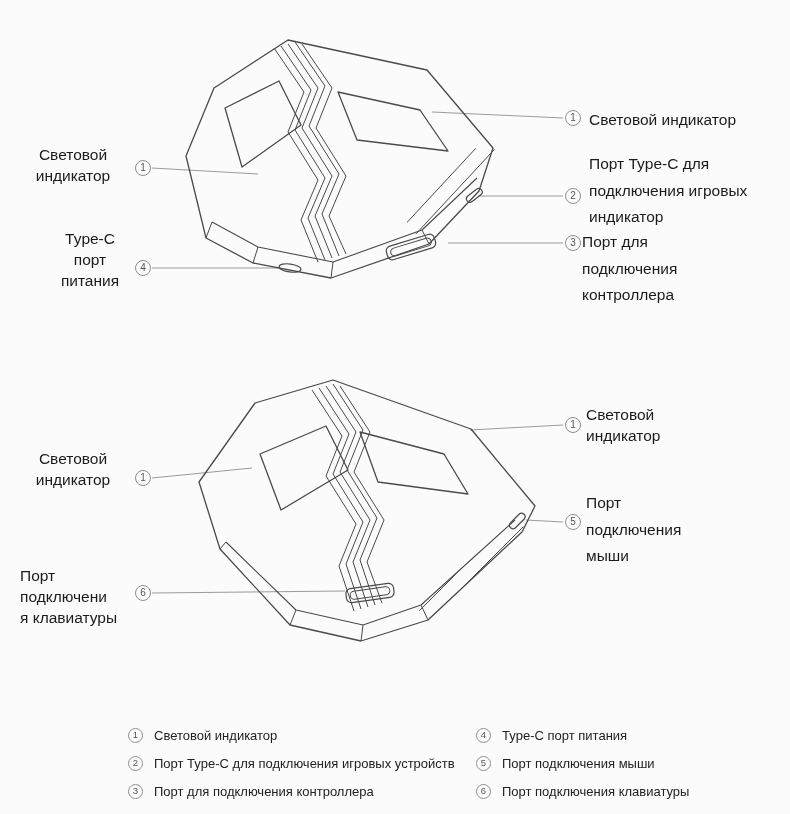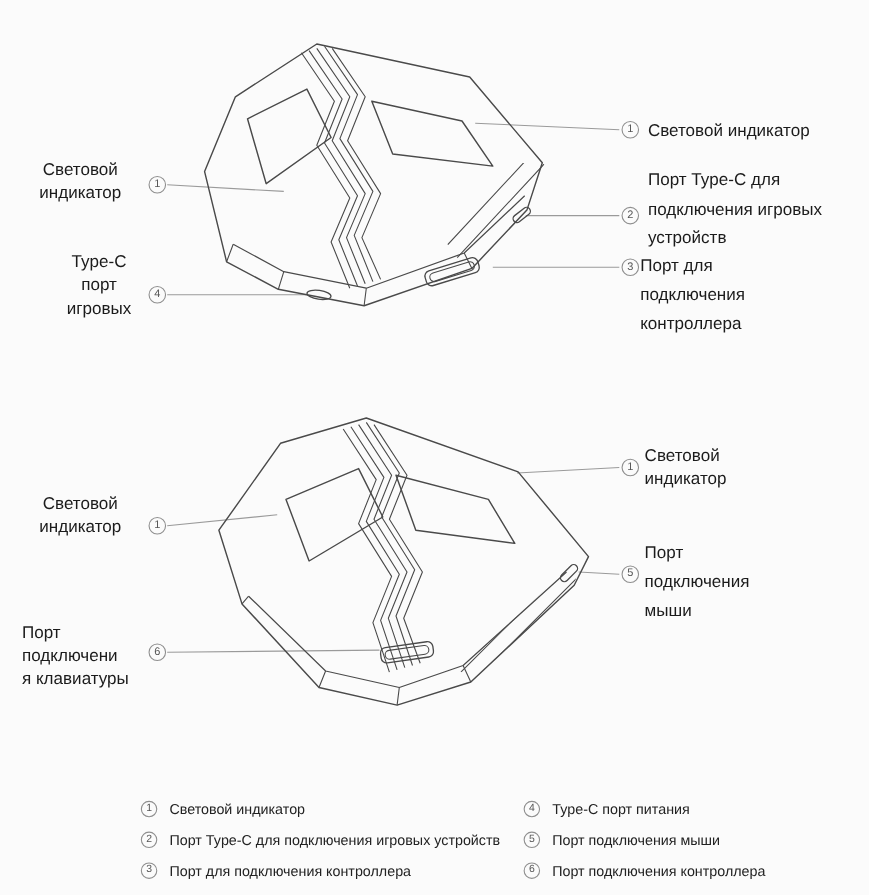--- a/index.html
+++ b/index.html
@@ -115,39 +115,39 @@
     </g>
   </svg>
 </div>
 
 <div class="callout center" style="left:18px;top:144px;width:110px">Световой
 индикатор</div>
 <span class="num" style="left:135px;top:160px">1</span>
 
 <div class="callout center" style="left:48px;top:228px;width:84px">Type-C
 порт
-игровых</div>
+питания</div>
 <span class="num" style="left:135px;top:260px">4</span>
 
 <div class="callout center" style="left:18px;top:448px;width:110px">Световой
 индикатор</div>
 <span class="num" style="left:135px;top:470px">1</span>
 
 <div class="callout" style="left:20px;top:565px;width:120px">Порт
 подключени
 я клавиатуры</div>
 <span class="num" style="left:135px;top:585px">6</span>
 
 <span class="num" style="left:565px;top:110px">1</span>
 <div class="callout nowrap" style="left:589px;top:109px">Световой индикатор</div>
 
 <span class="num" style="left:565px;top:188px">2</span>
 <div class="callout spread" style="left:589px;top:151px;width:185px">Порт Type-C для
 подключения игровых
-устройств</div>
+индикатор</div>
 
 <span class="num" style="left:565px;top:235px">3</span>
 <div class="callout spread" style="left:582px;top:229px;width:160px">Порт для
 подключения
 контроллера</div>
 
 <span class="num" style="left:565px;top:417px">1</span>
 <div class="callout" style="left:586px;top:404px;width:120px">Световой
 индикатор</div>
 
@@ -175,15 +175,15 @@
   <div class="legend-row">
     <span class="num lnum">4</span>
     <span class="legend-label">Type-C порт питания</span>
   </div>
   <div class="legend-row">
     <span class="num lnum">5</span>
     <span class="legend-label">Порт подключения мыши</span>
   </div>
   <div class="legend-row">
     <span class="num lnum">6</span>
-    <span class="legend-label">Порт подключения контроллера</span>
+    <span class="legend-label">Порт подключения клавиатуры</span>
   </div>
 </div>
 
 </body></html>

